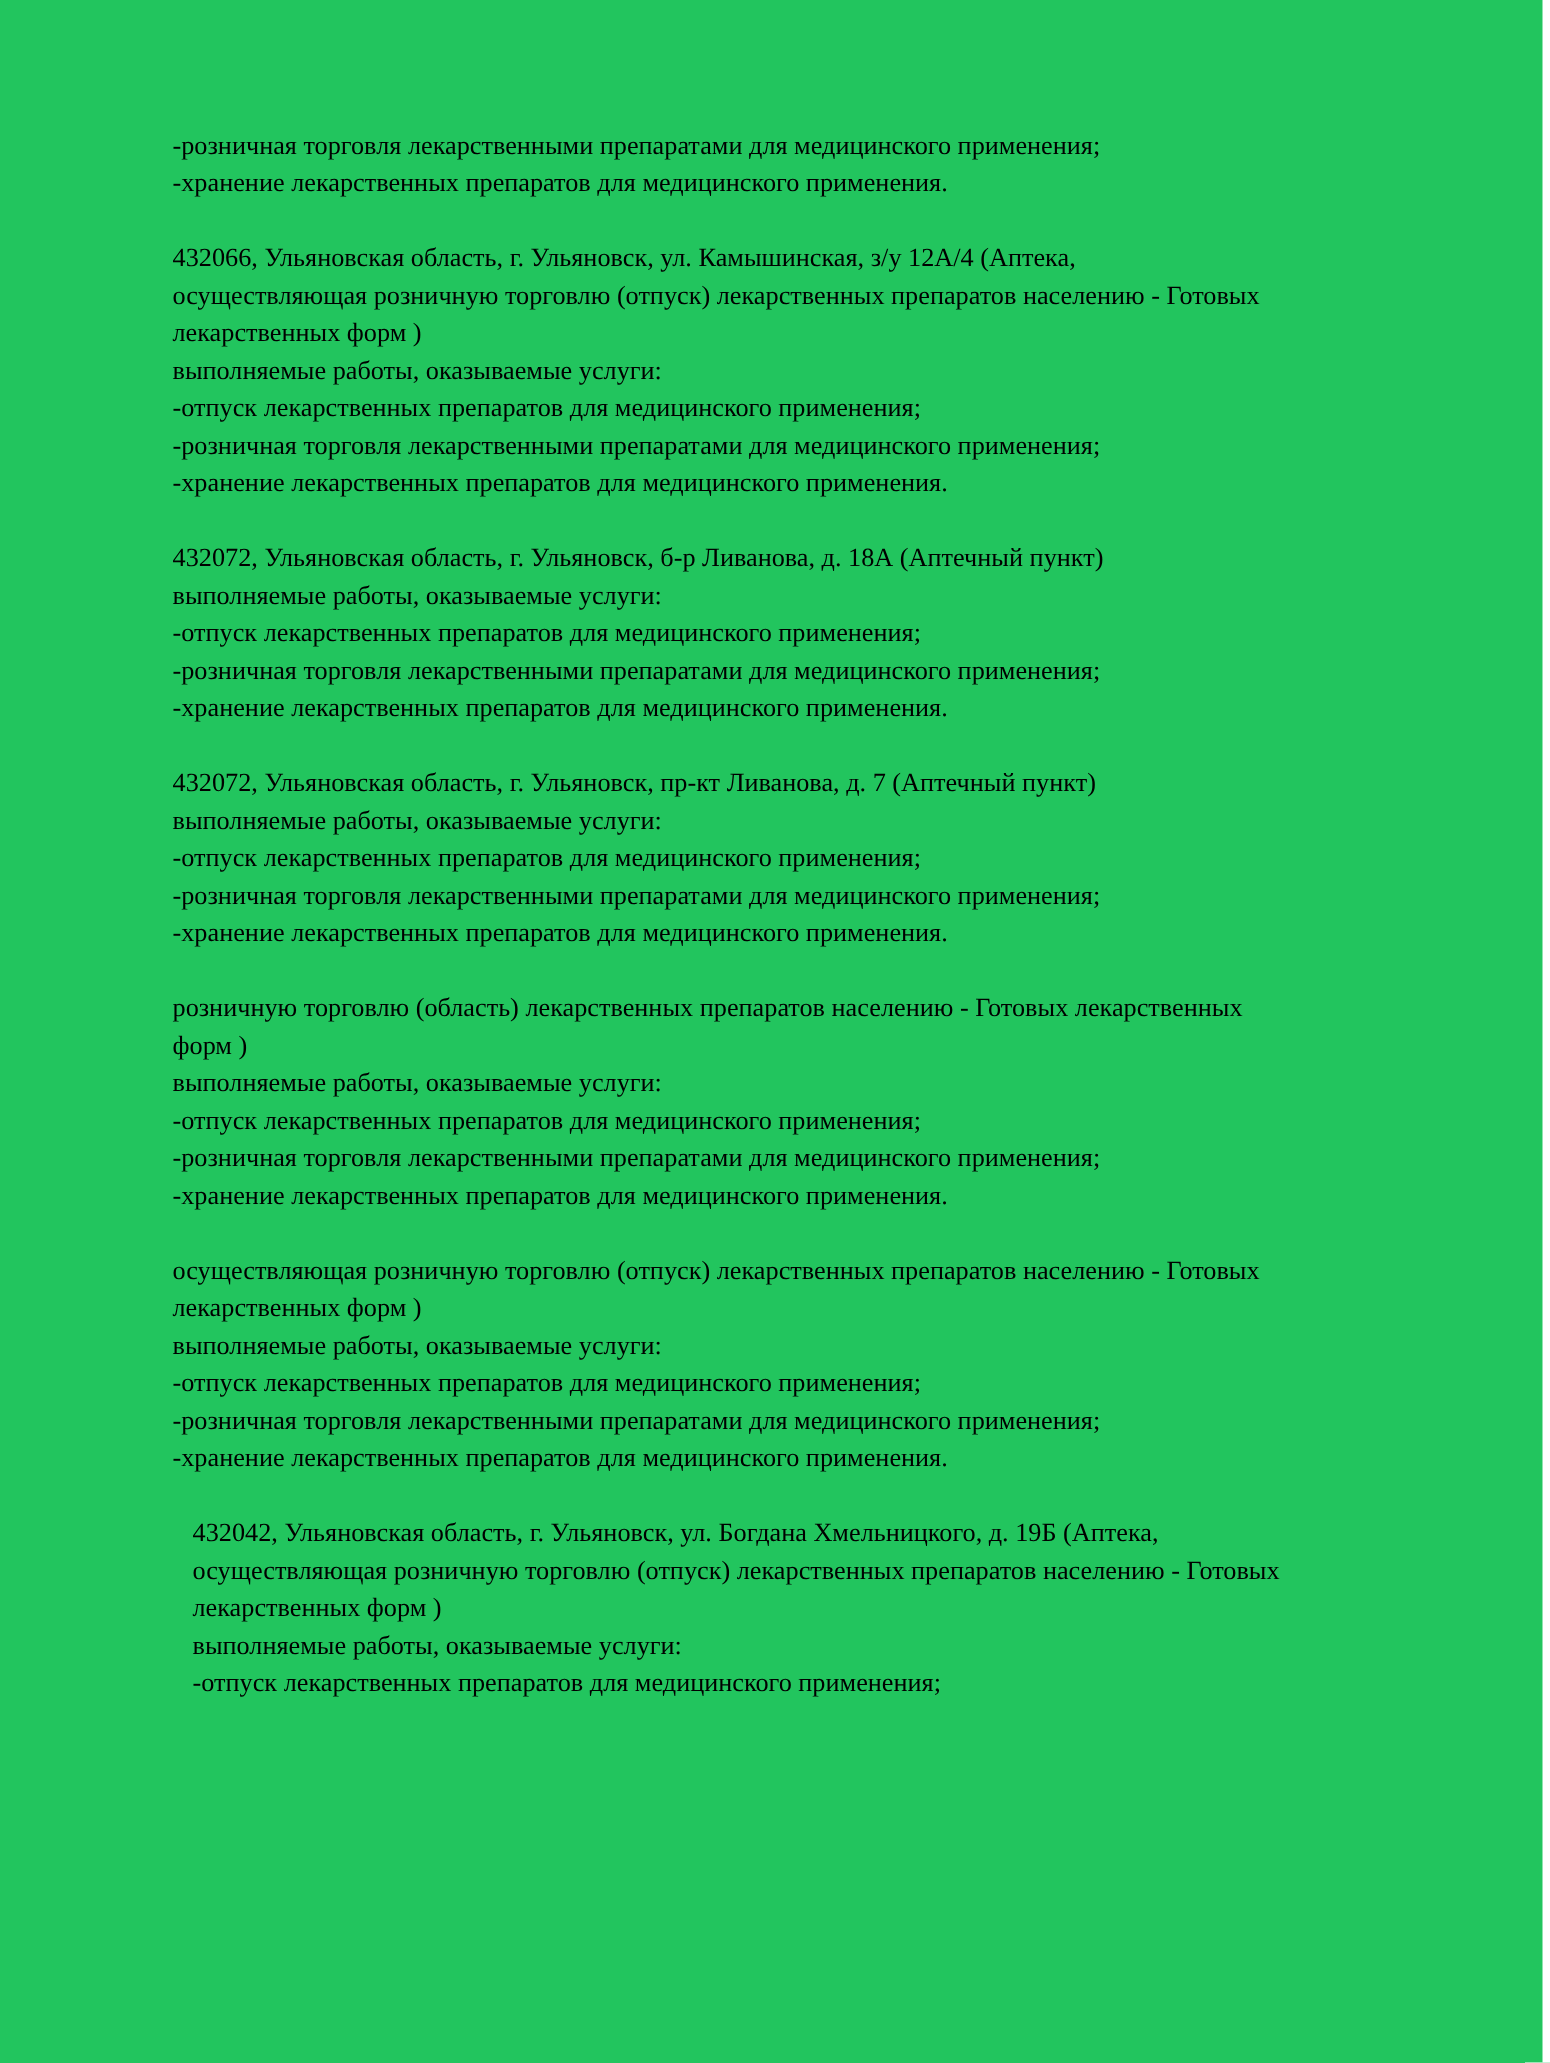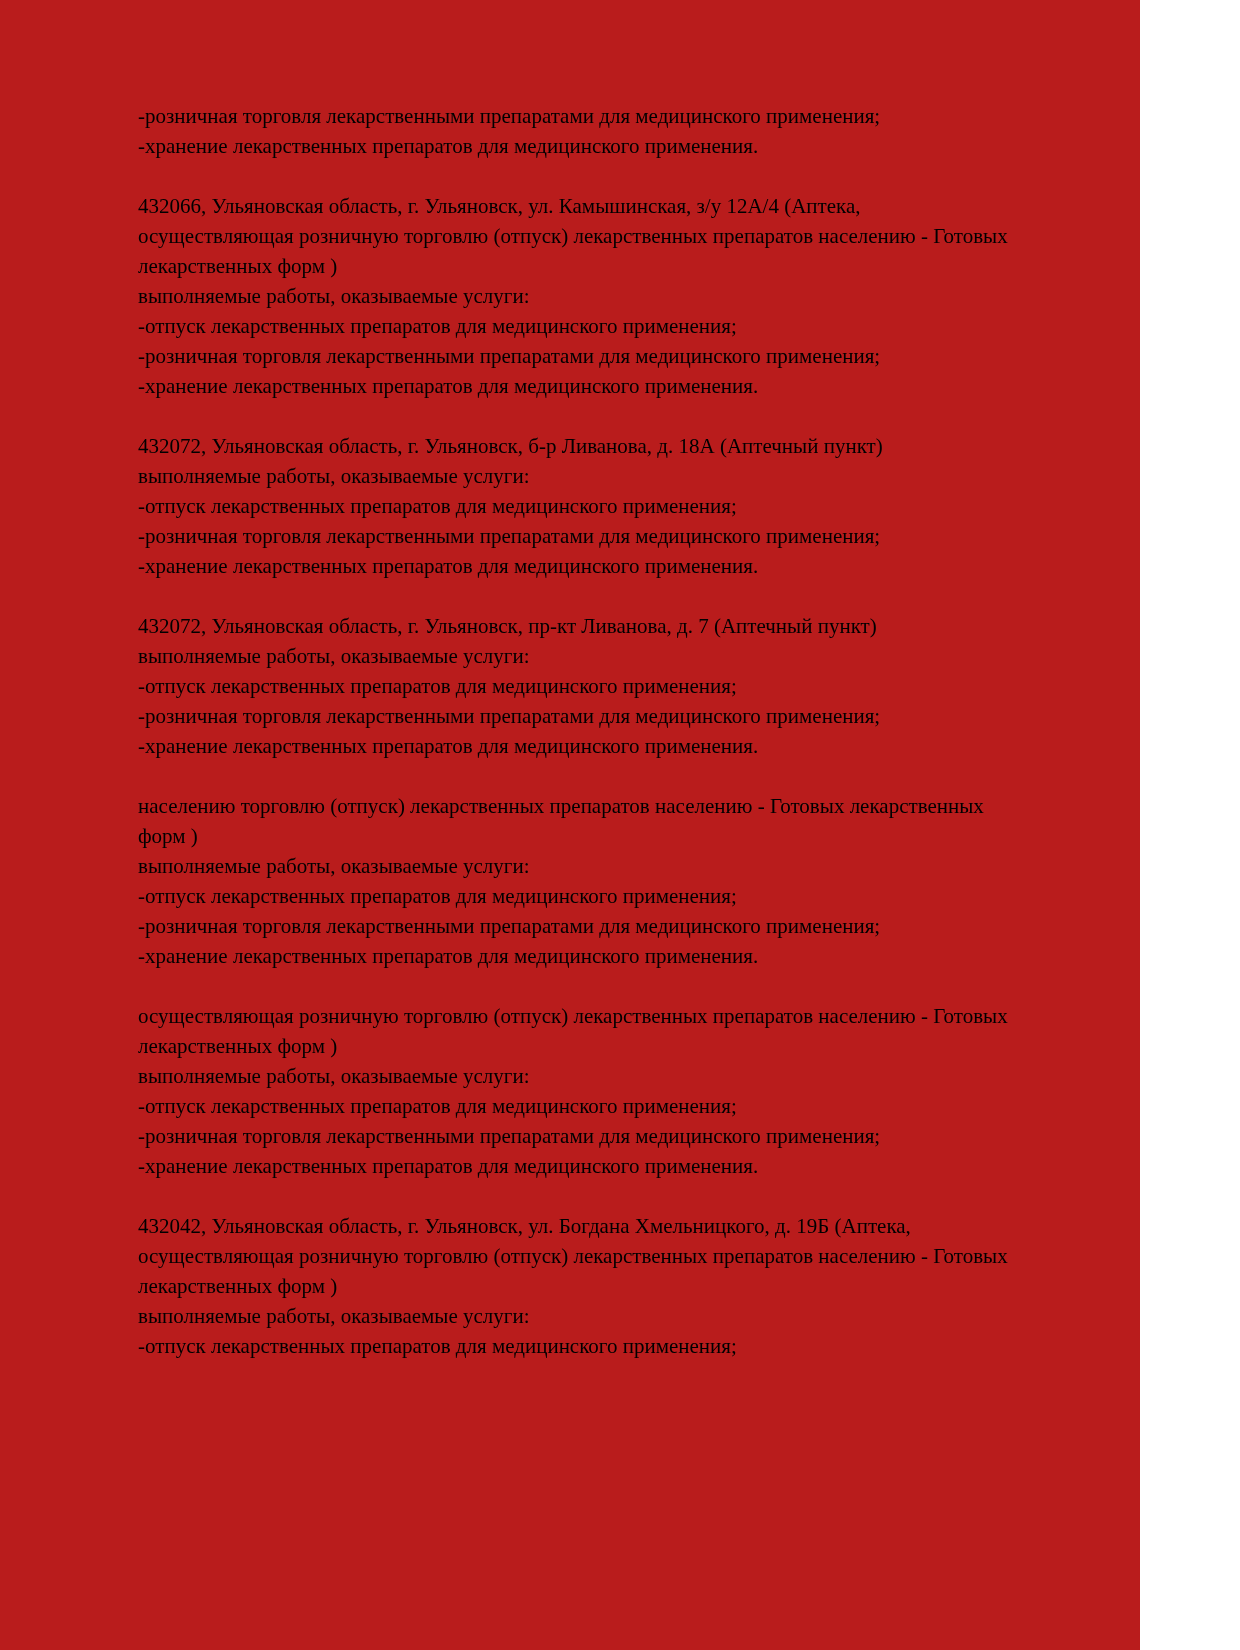--- a/index.html
+++ b/index.html
@@ -9,30 +9,31 @@
       background: #ffffff;
     }
     body {
       width: 1240px;
       height: 1650px;
       overflow: hidden;
       color: #000000;
       font-family: "Liberation Serif", "DejaVu Serif", serif;
     }
     .page {
-      width: 1140px;
+      width: 1234px;
       height: 1650px;
-      background: #b91c1c;
+      background: #22c55e;
       padding: 101px 96px 0 138px;
     }
     .entry {
       margin: 0 0 30px 0;
     }
     .entry:last-child {
       margin-bottom: 0;
+      margin-left: 16px;
     }
     .line {
       font-size: 21px;
       line-height: 30px;
       white-space: pre;
       letter-spacing: 0;
     }
   </style>
 </head>
 <body>
@@ -60,21 +61,21 @@
         <div class="line">-хранение лекарственных препаратов для медицинского применения.</div>
       </section>
       <section class="entry">
         <div class="line">432072, Ульяновская область, г. Ульяновск, пр-кт Ливанова, д. 7 (Аптечный пункт)</div>
         <div class="line">выполняемые работы, оказываемые услуги:</div>
         <div class="line">-отпуск лекарственных препаратов для медицинского применения;</div>
         <div class="line">-розничная торговля лекарственными препаратами для медицинского применения;</div>
         <div class="line">-хранение лекарственных препаратов для медицинского применения.</div>
       </section>
       <section class="entry">
-        <div class="line">населению торговлю (отпуск) лекарственных препаратов населению - Готовых лекарственных</div>
+        <div class="line">розничную торговлю (область) лекарственных препаратов населению - Готовых лекарственных</div>
         <div class="line">форм )</div>
         <div class="line">выполняемые работы, оказываемые услуги:</div>
         <div class="line">-отпуск лекарственных препаратов для медицинского применения;</div>
         <div class="line">-розничная торговля лекарственными препаратами для медицинского применения;</div>
         <div class="line">-хранение лекарственных препаратов для медицинского применения.</div>
       </section>
       <section class="entry">
         <div class="line">осуществляющая розничную торговлю (отпуск) лекарственных препаратов населению - Готовых</div>
         <div class="line">лекарственных форм )</div>
         <div class="line">выполняемые работы, оказываемые услуги:</div>

